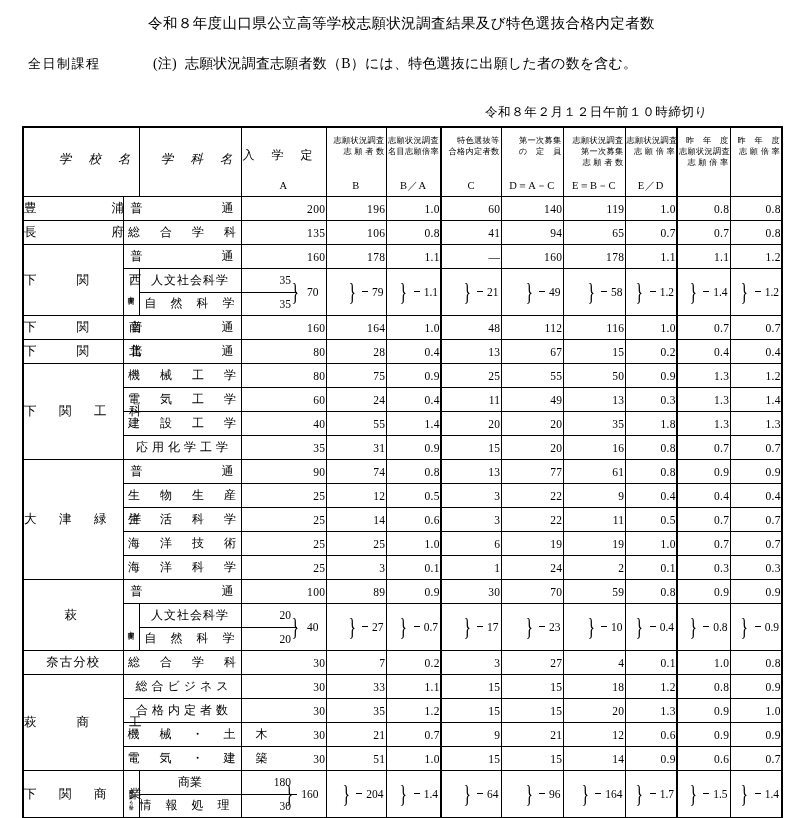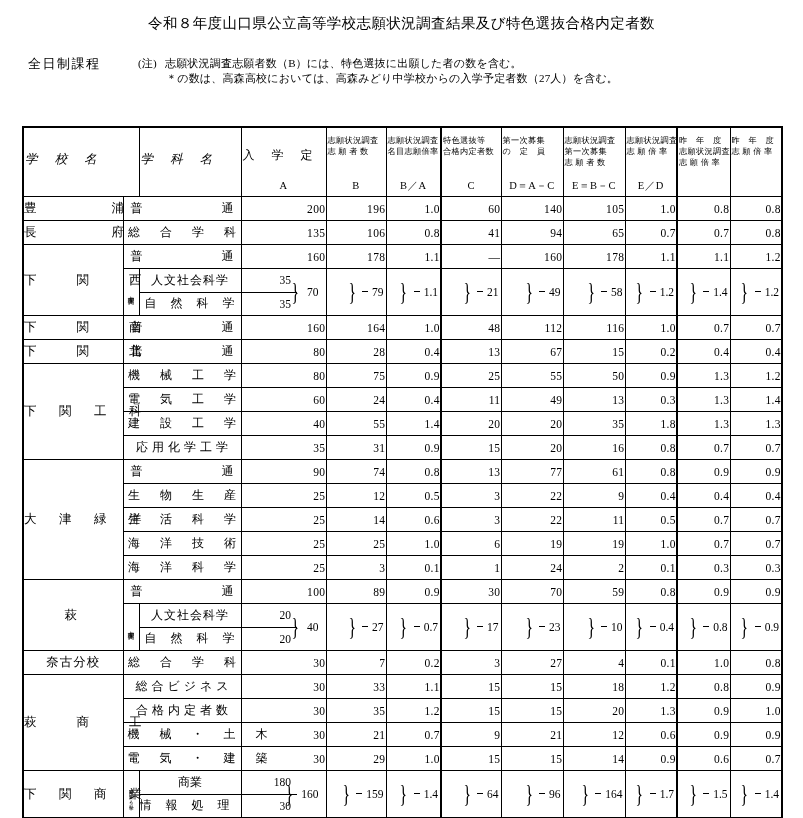--- a/index.html
+++ b/index.html
@@ -33,22 +33,22 @@
   .course-label {
     position: absolute;
     top: 55px;
     left: 28px;
     font-size: 13px;
     letter-spacing: 1.5px;
   }
   .notes {
     position: absolute;
     top: 56px;
-    left: 138px;
-    font-size: 11px;
+    left: 153px;
+    font-size: 14px;
     line-height: 15px;
     letter-spacing: 0.2px;
   }
   .notes .note-line {
     white-space: nowrap;
   }
   .notes .note-line.indent {
     padding-left: 28px;
   }
   .note-tag { margin-right: 8px; }
@@ -89,21 +89,21 @@
     line-height: 11px;
     text-align: center;
     position: relative;
     letter-spacing: 0.3px;
   }
   th.hd .hd-lines {
     position: absolute;
     top: 7px;
     left: 1px;
     right: 1px;
-    text-align: left;
+    text-align: right;
     white-space: nowrap;
   }
   th.hd .hd-sym {
     position: absolute;
     bottom: 5px;
     left: 0;
     right: 0;
     text-align: center;
     font-size: 10.5px;
     letter-spacing: 0.5px;
@@ -267,25 +267,23 @@
 <div class="page">
 
   <div class="doc-title">令和８年度山口県公立高等学校志願状況調査結果及び特色選抜合格内定者数</div>
 
   <div class="course-label">全日制課程</div>
 
   <div class="notes">
     <div class="note-line">
       <span class="note-tag">(注)</span><span>志願状況調査志願者数（B）には、特色選抜に出願した者の数を含む。</span>
     </div>
-    <div class="note-line indent">
-      <span>＊の数は、高森高校においては、高森みどり中学校からの入学予定者数（27人）を含む。</span>
-    </div>
   </div>
 
+  <div class="deadline">令和８年２月１２日午前１０時締切り</div>
 
   <table class="grid">
     <colgroup>
       <col style="width:100px">
       <col style="width:16px">
       <col style="width:102px">
       <col style="width:85px">
       <col style="width:60px">
       <col style="width:55px">
       <col style="width:60px">
@@ -348,21 +346,21 @@
             <span class="justify">
               <span>普</span>
               <span>通</span>
             </span>
           </td>
           <td class="num ">200</td>
           <td class="num ">196</td>
           <td class="num ">1.0</td>
           <td class="num bl-thick">60</td>
           <td class="num ">140</td>
-          <td class="num ">105</td>
+          <td class="num ">119</td>
           <td class="num ">1.0</td>
           <td class="num bl-thick">0.8</td>
           <td class="num br-thick">0.8</td>
         </tr>
         <tr>
           <td class="school bl-thick" rowspan="1">
             <span class="spread">長　　　　府</span>
           </td>
           <td class="dept" colspan="2"><span class="center-sp">総　合　学　科</span></td>
           <td class="num ">135</td>
@@ -792,21 +790,21 @@
           <td class="num bl-thick">9</td>
           <td class="num ">21</td>
           <td class="num ">12</td>
           <td class="num ">0.6</td>
           <td class="num bl-thick">0.9</td>
           <td class="num br-thick">0.9</td>
         </tr>
         <tr>
           <td class="dept" colspan="2"><span class="center-sp">電　気　・　建　築</span></td>
           <td class="num ">30</td>
-          <td class="num ">29</td>
+          <td class="num ">51</td>
           <td class="num ">1.0</td>
           <td class="num bl-thick">15</td>
           <td class="num ">15</td>
           <td class="num ">14</td>
           <td class="num ">0.9</td>
           <td class="num bl-thick">0.6</td>
           <td class="num br-thick">0.7</td>
         </tr>
         <tr>
           <td class="school bl-thick bb-thick" rowspan="1">
@@ -838,21 +836,21 @@
             <div class="split-sum">
               <span class="bracechar">}</span>
               <span class="dashchar"></span>
               <span>160</span>
             </div>
           </td>
           <td class="brace  bb-thick" rowspan="1">
             <span class="brace-inner">
               <span class="bracechar">}</span>
               <span class="dashchar"></span>
-              <span>159</span>
+              <span>204</span>
             </span>
           </td>
           <td class="brace  bb-thick" rowspan="1">
             <span class="brace-inner">
               <span class="bracechar">}</span>
               <span class="dashchar"></span>
               <span>1.4</span>
             </span>
           </td>
           <td class="brace bl-thick bb-thick" rowspan="1">

